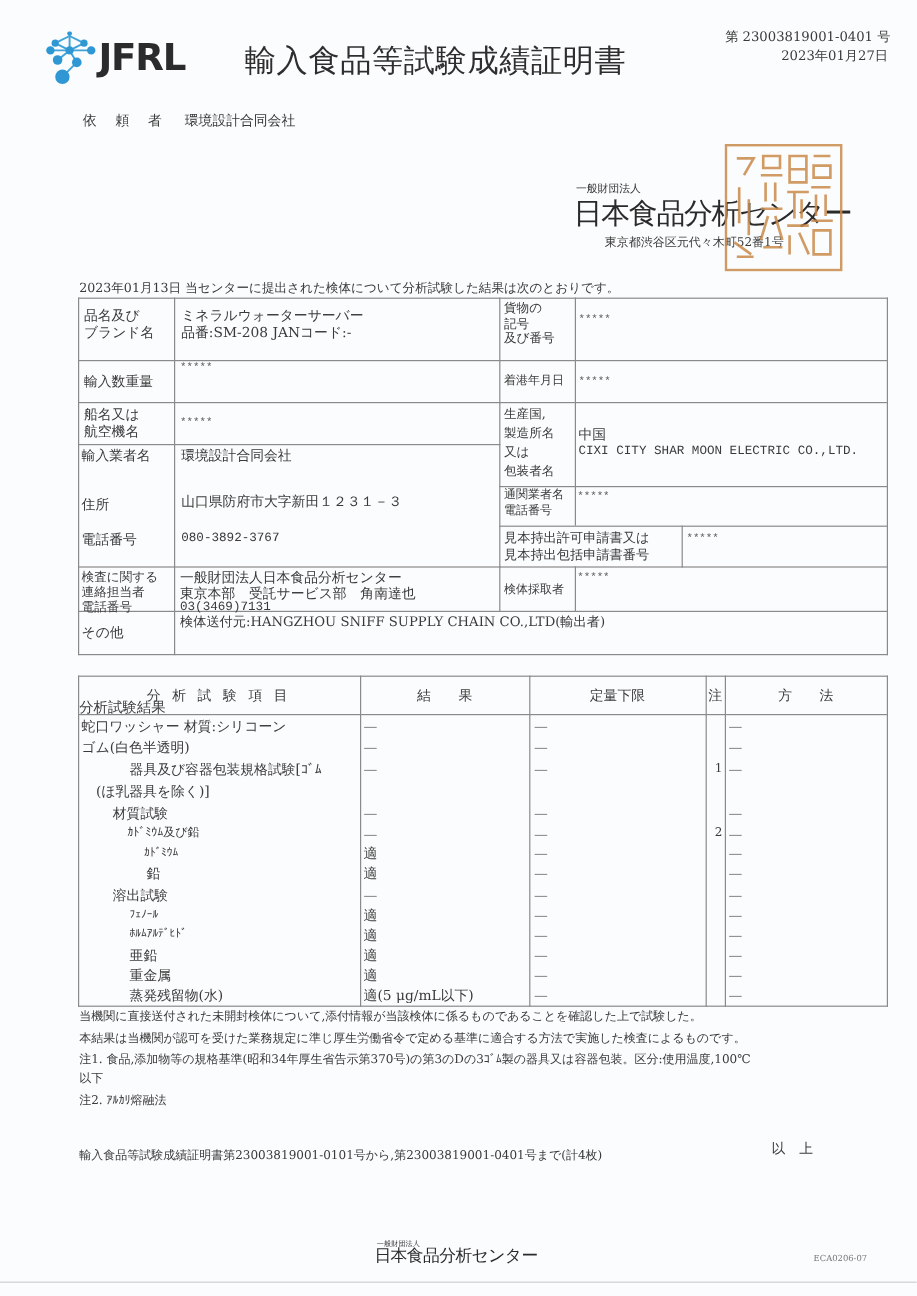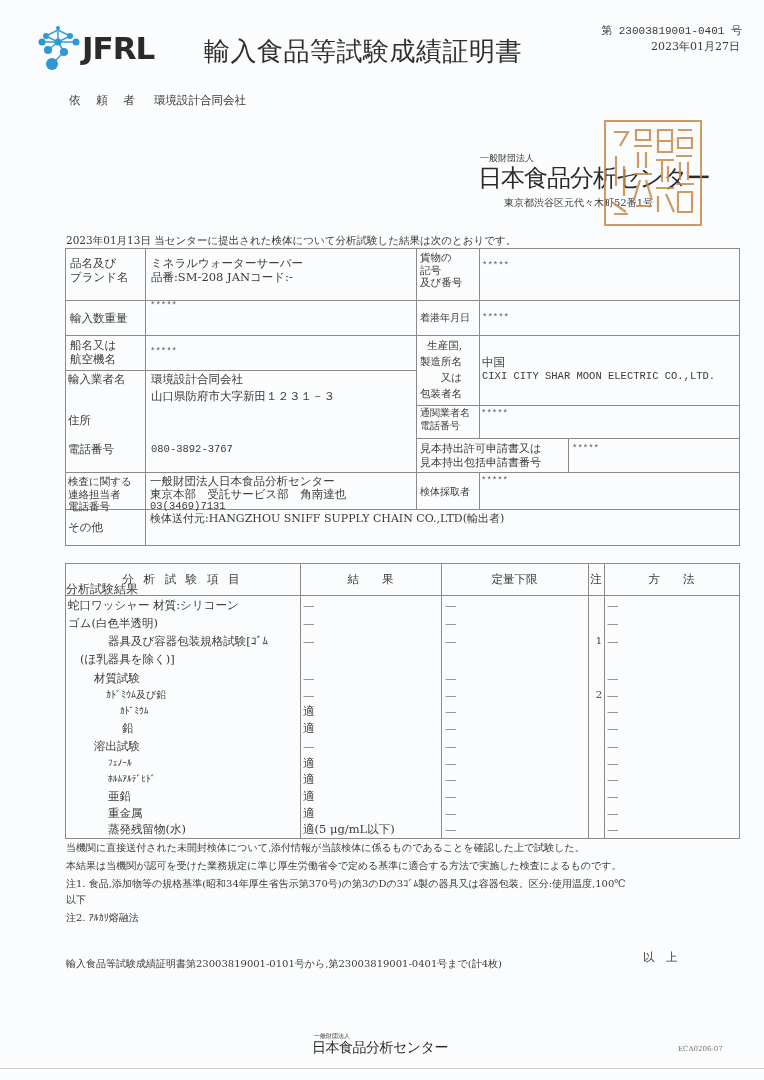--- a/index.html
+++ b/index.html
@@ -43,21 +43,21 @@
       <circle cx="12" cy="24" r="4"></circle>
         <circle cx="28" cy="26" r="4"></circle>
         <circle cx="16" cy="38" r="6"></circle>
     </g>
   </svg>
   <span class="sans" style="position:absolute;left:46px;top:4px;font-size:31px;font-weight:bold;color:#2b2b2b;letter-spacing:-1px;">JFRL</span>
 </div>
 
 <div class="abs" style="left:204px;top:36px;font-size:26px;line-height:30px;color:#2e2e2e;font-family:'DejaVu Serif',serif;white-space:nowrap;letter-spacing:0.5px;">輸入食品等試験成績証明書</div>
 
-<div class="abs t" style="right:22px;top:24px;text-align:left;font-size:11px;font-family:Liberation Mono, monospace;">第 23003819001-0401 号</div>
+<div class="abs t" style="right:22px;top:24px;text-align:left;font-size:11px;">第 23003819001-0401 号</div>
 <div class="abs t" style="right:24px;top:40px;text-align:right;font-size:11px;">2023年01月27日</div>
 
 <div class="abs t" style="left:69px;top:93px;letter-spacing:6px;">依 頼 者</div>
 <div class="abs t" style="left:154px;top:93px;">環境設計合同会社</div>
 
 <div class="abs" style="left:478px;top:150px;width:260px;height:70px;">
   <span class="sans xs" style="position:absolute;left:2px;top:3px;font-size:9px;color:#333;">一般財団法人</span>
   <span class="sans" style="position:absolute;left:0;top:14px;font-size:24px;line-height:28px;color:#2a2a2a;white-space:nowrap;letter-spacing:-1px;">日本食品分析センター</span>
   <span class="s" style="position:absolute;left:26px;top:47px;font-size:10px;">東京都渋谷区元代々木町52番1号</span>
 </div>
@@ -113,21 +113,21 @@
 <div class="abs t" style="left:70px;top:338px;">
   <div>船名又は</div>
     <div>航空機名</div>
 </div>
 <div class="abs star" style="left:150px;top:347px;">*****</div>
 
 <div class="abs t" style="left:68px;top:372px;">輸入業者名</div>
 <div class="abs t" style="left:151px;top:372px;">環境設計合同会社</div>
 
 <div class="abs t" style="left:68px;top:413px;">住所</div>
-<div class="abs t" style="left:151px;top:389px;">山口県防府市大字新田１２３１－３</div>
+<div class="abs t" style="left:151px;top:413px;font-family:Liberation Mono, monospace;">山口県防府市大字新田１２３１－３</div>
 
 <div class="abs t" style="left:68px;top:442px;">電話番号</div>
 <div class="abs t mono" style="left:151px;top:442px;">080-3892-3767</div>
 
 <div class="abs s" style="left:68px;top:475px;">
   <div>検査に関する</div>
     <div>連絡担当者</div>
     <div>電話番号</div>
 </div>
 <div class="abs t" style="left:150px;top:475px;line-height:12.5px;">
@@ -142,21 +142,21 @@
 <div class="abs s" style="left:420px;top:251px;">
   <div>貨物の</div>
     <div>記号</div>
     <div>及び番号</div>
 </div>
 <div class="abs star" style="left:482px;top:261px;">*****</div>
 
 <div class="abs s" style="left:420px;top:312px;font-size:10px;">着港年月日</div>
 <div class="abs star" style="left:482px;top:313px;">*****</div>
 
-<div class="abs s" style="left:420px;top:337px;line-height:16px;text-align:right;">
+<div class="abs s" style="left:420px;top:337px;line-height:16px;">
   <div>生産国,</div>
     <div>製造所名</div>
     <div>又は</div>
     <div>包装者名</div>
 </div>
 <div class="abs t" style="left:482px;top:355px;">
   <div>中国</div>
     <div class="mono">CIXI CITY SHAR MOON ELECTRIC CO.,LTD.</div>
 </div>
 

